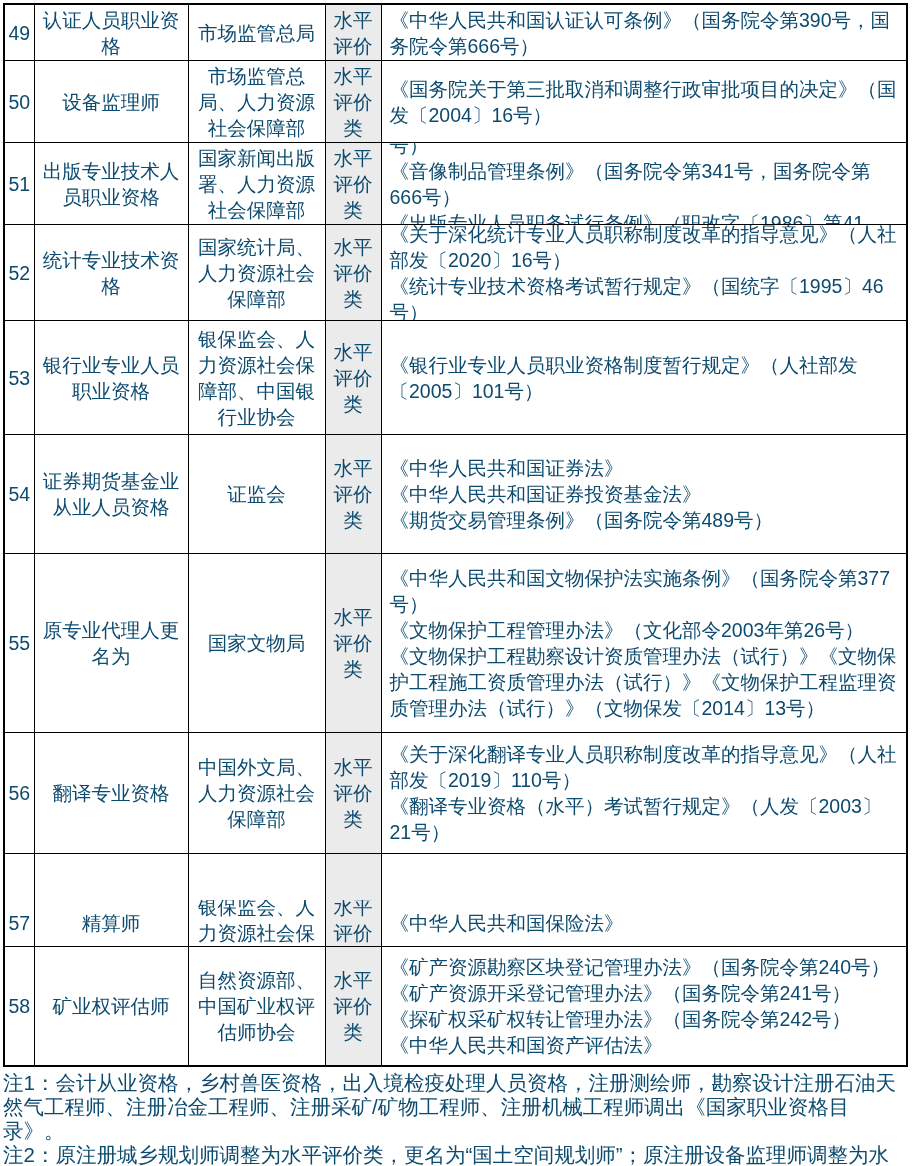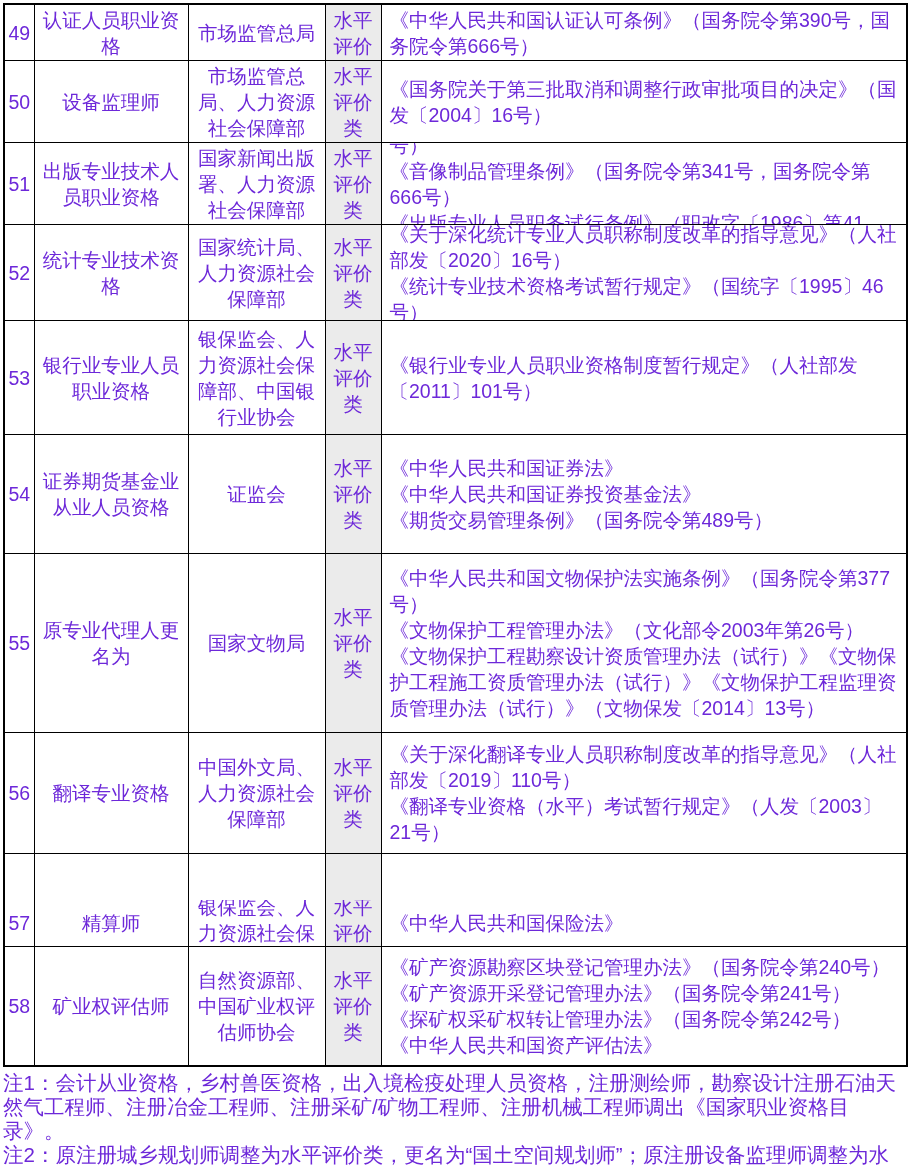--- a/index.html
+++ b/index.html
@@ -1,19 +1,19 @@
 <!DOCTYPE html>
 <html><head>
 <meta charset="utf-8">
 <style>
   html,body{margin:0;padding:0;background:#fff;}
   .page{
     position:relative;
     width:912px;height:1166px;
-    background:#fff;color:#6d28d9;
+    background:#fff;color:#0c4a6e;
     font-family:"Liberation Sans","DejaVu Sans",sans-serif;
     overflow:hidden;
   }
   table.qtable{
     border-collapse:collapse;
     table-layout:fixed;
     width:903px;
     margin:3px 0 0 3px;
     border:2px solid #000;
   }
@@ -207,21 +207,21 @@
               <span class="ct">银保监会、人力资源社会保障部、中国银行业协会</span>
             </div>
           </td>
         <td class="c-cat">
             <div class="cb">
               <span class="ct">水平评价类</span>
             </div>
           </td>
         <td class="c-legal">
             <div class="cb">
-              <span class="ct">《银行业专业人员职业资格制度暂行规定》（人社部发〔2011〕101号）</span>
+              <span class="ct">《银行业专业人员职业资格制度暂行规定》（人社部发〔2005〕101号）</span>
             </div>
           </td>
       </tr>
       <tr class="r54">
         <td class="c-no">
             <div class="cb">
               <span class="ct">54</span>
             </div>
           </td>
         <td class="c-name">

